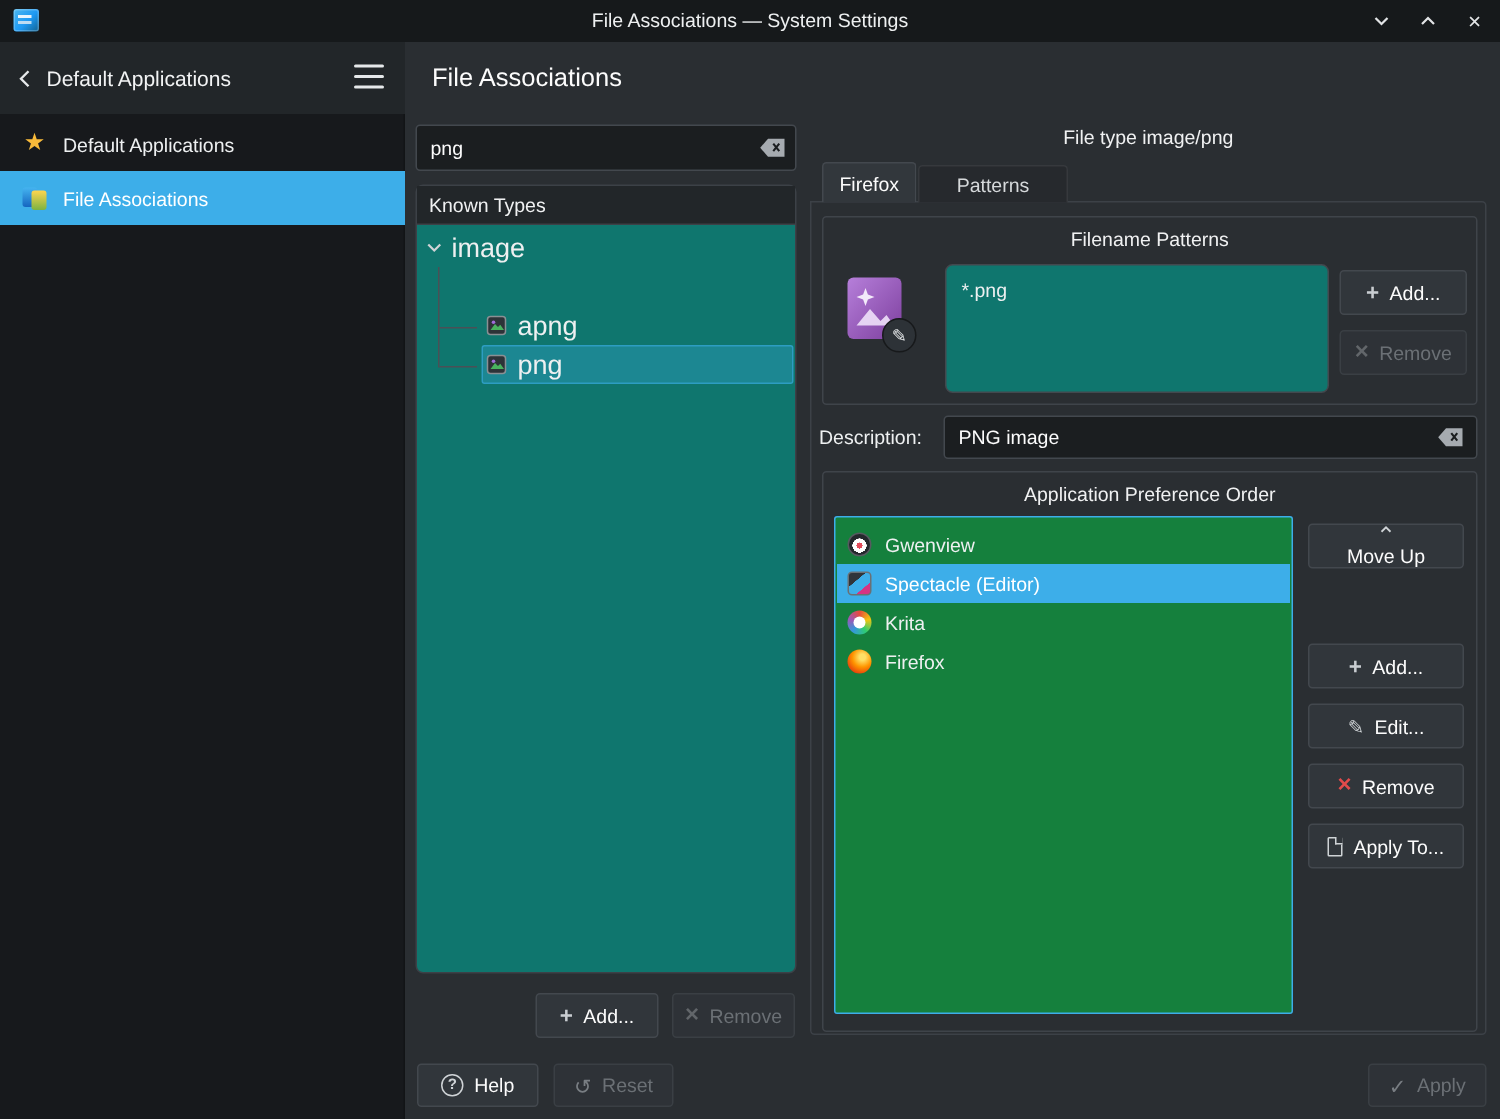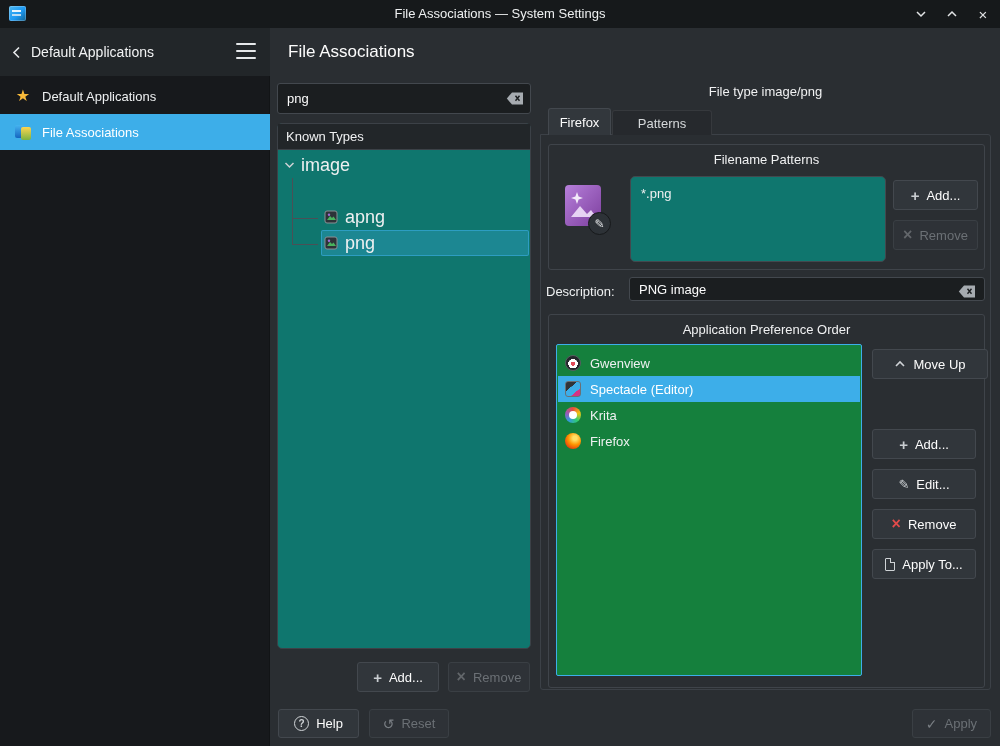--- a/index.html
+++ b/index.html
@@ -242,21 +242,21 @@
   <div class="btn" style="left:893px; top:180px; width:85px; height:30px;">
     <span class="plus">+</span>
     <span>Add...</span>
   </div>
   <div class="btn disabled" style="left:893px; top:220px; width:85px; height:30px;">
     <span class="cross">×</span>
     <span>Remove</span>
   </div>
 
   <div class="desc-label" style="left:546px; top:284px;">Description:</div>
-  <input class="field" style="left: 629px; top: 277px; width: 356px; height: 24px;" value="PNG image">
+  <input class="field" style="left: 629px; top: 277px; width: 356px; height: 29px;" value="PNG image">
   <span class="clear-btn" style="left:958px; top:285px;">
     <svg width="18" height="13" viewBox="0 0 18 13">
         <path d="M6 .5h11v12H6L.8 6.5z" fill="#a6abb0"></path>
         <path d="M9.5 3.8l4 5M13.5 3.8l-4 5" stroke="#1b1e20" stroke-width="1.4"></path>
       </svg>
   </span>
 
   <div class="group" style="left:548px; top:314px; width:437px; height:374px;">
     <div class="group-title">Application Preference Order</div>
   </div>
@@ -273,21 +273,21 @@
     <div class="app-row" style="top:57px;">
       <span class="app-ic ic-krita"></span>
       <span>Krita</span>
     </div>
     <div class="app-row" style="top:83px;">
       <span class="app-ic ic-firefox"></span>
       <span>Firefox</span>
     </div>
   </div>
 
-  <div class="btn" style="left:872px; top:349px; width:116px; height:30px;">
+  <div class="btn" style="left:872px; top:349px; width:104px; height:30px;flex-direction:column;">
     <svg width="12" height="8" viewBox="0 0 12 8">
         <path d="M2 6l4-4 4 4" stroke="#cfd3d6" stroke-width="1.6" fill="none"></path>
       </svg>
     <span>Move Up</span>
   </div>
   <div class="btn" style="left:872px; top:429px; width:104px; height:30px;">
     <span class="plus">+</span>
     <span>Add...</span>
   </div>
   <div class="btn" style="left:872px; top:469px; width:104px; height:30px;">

